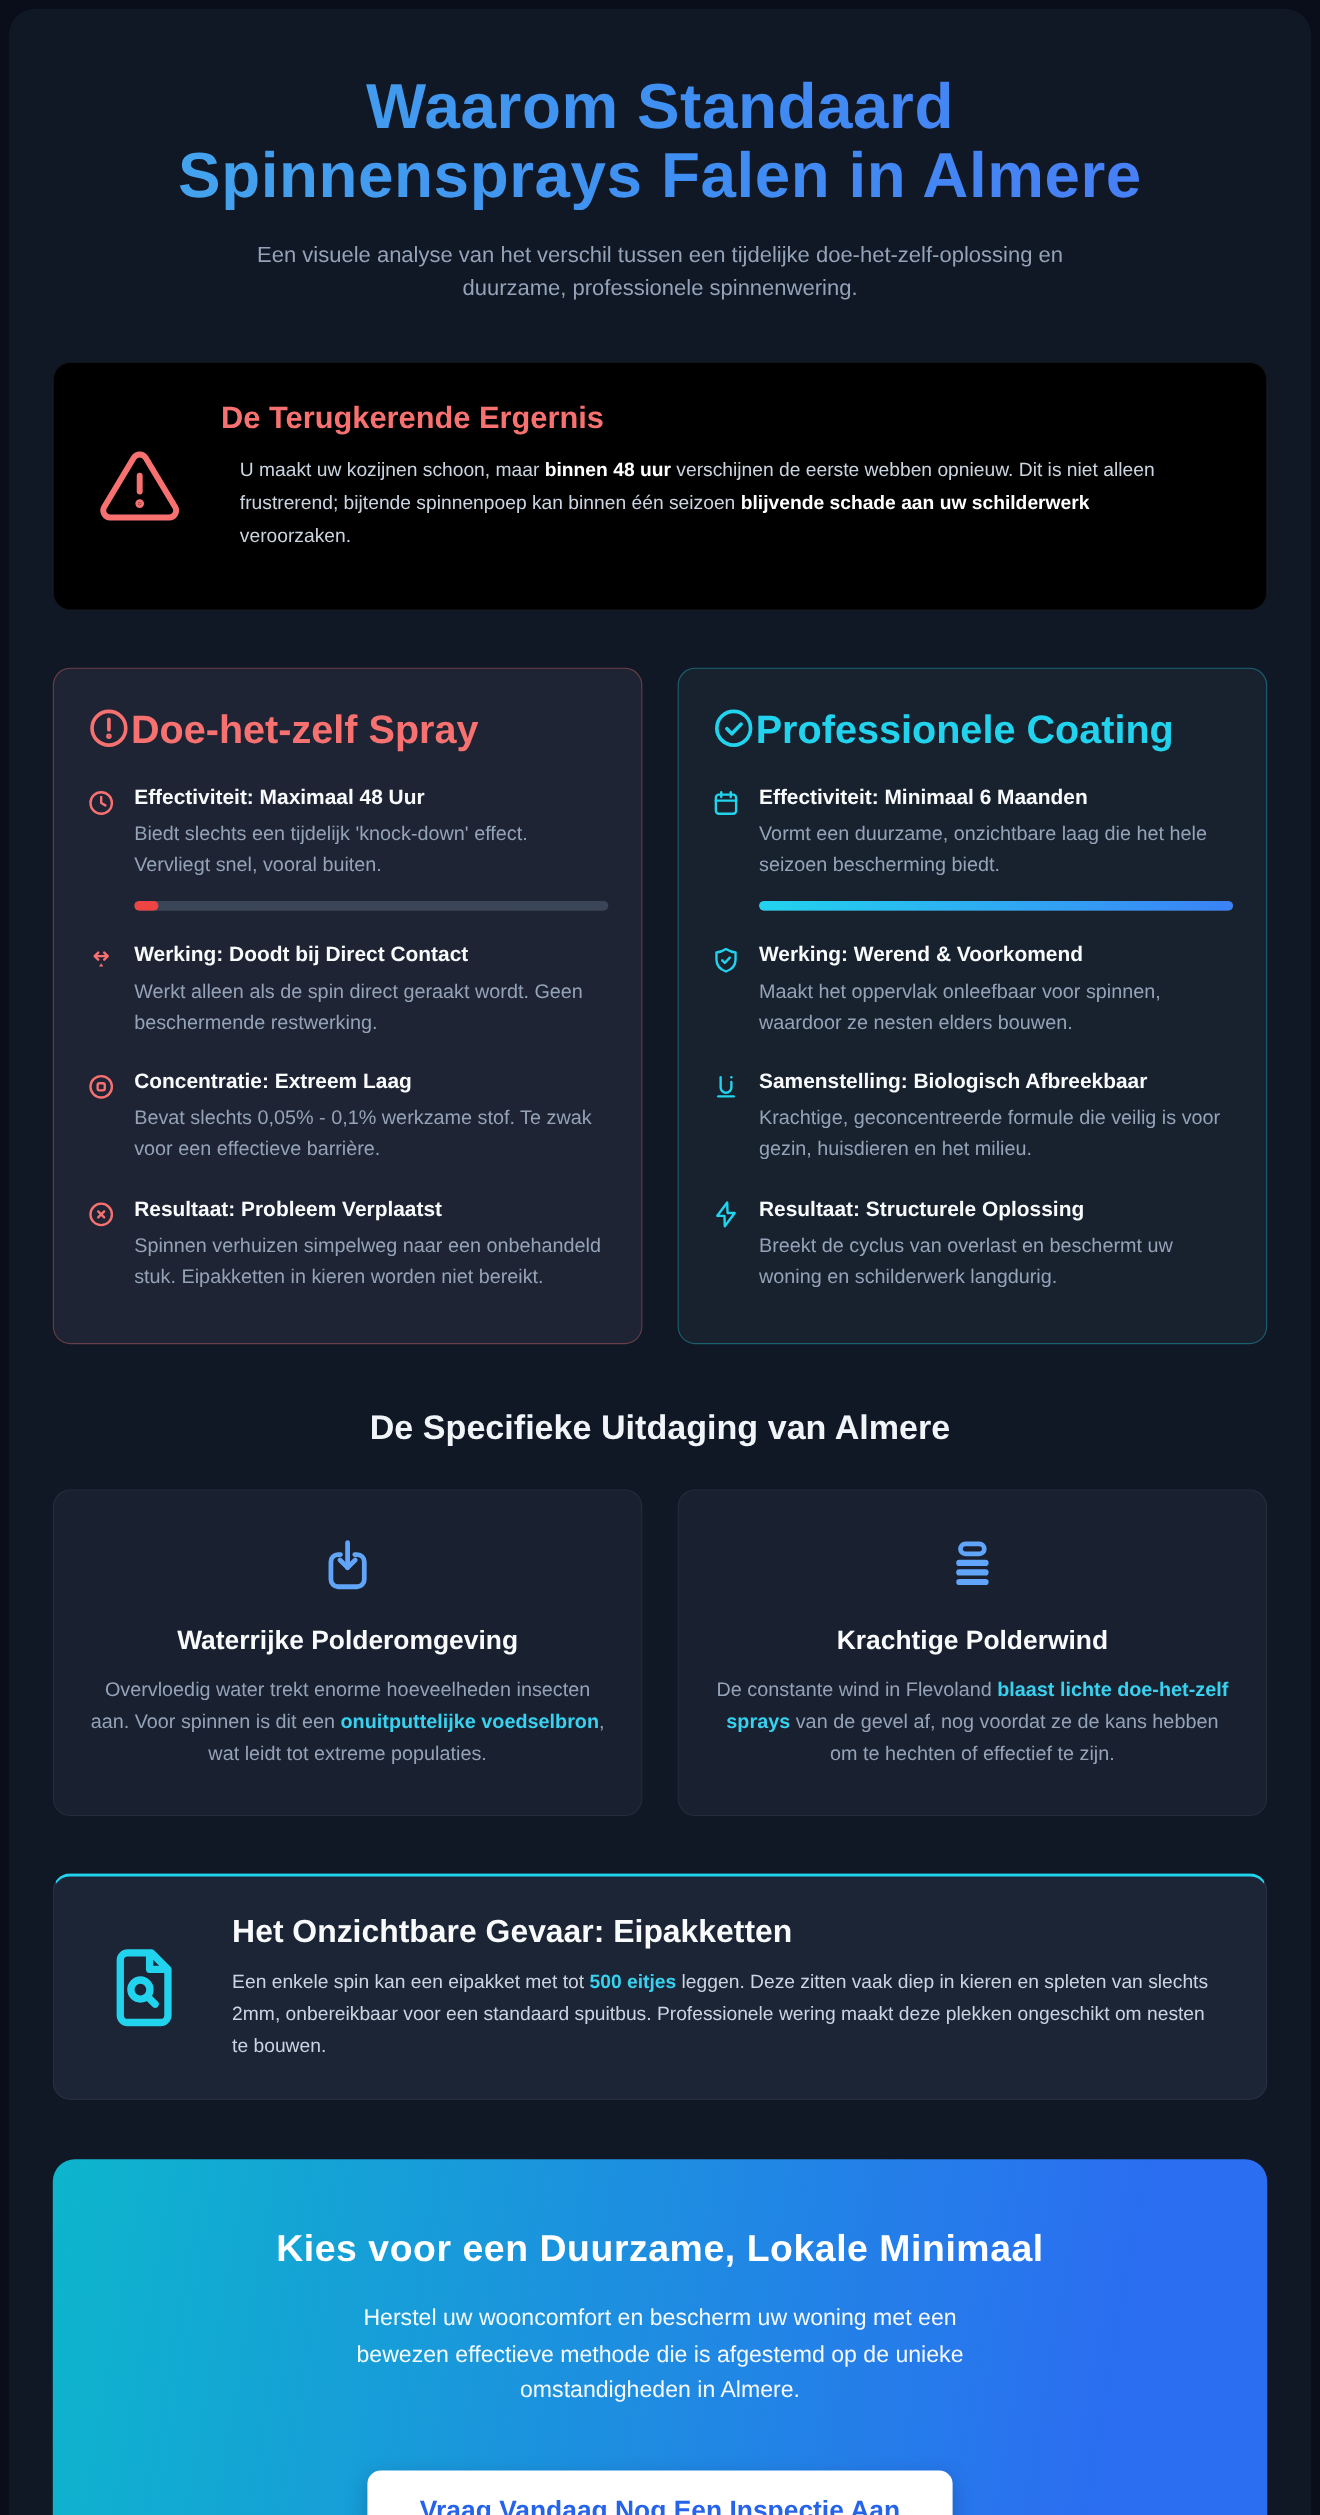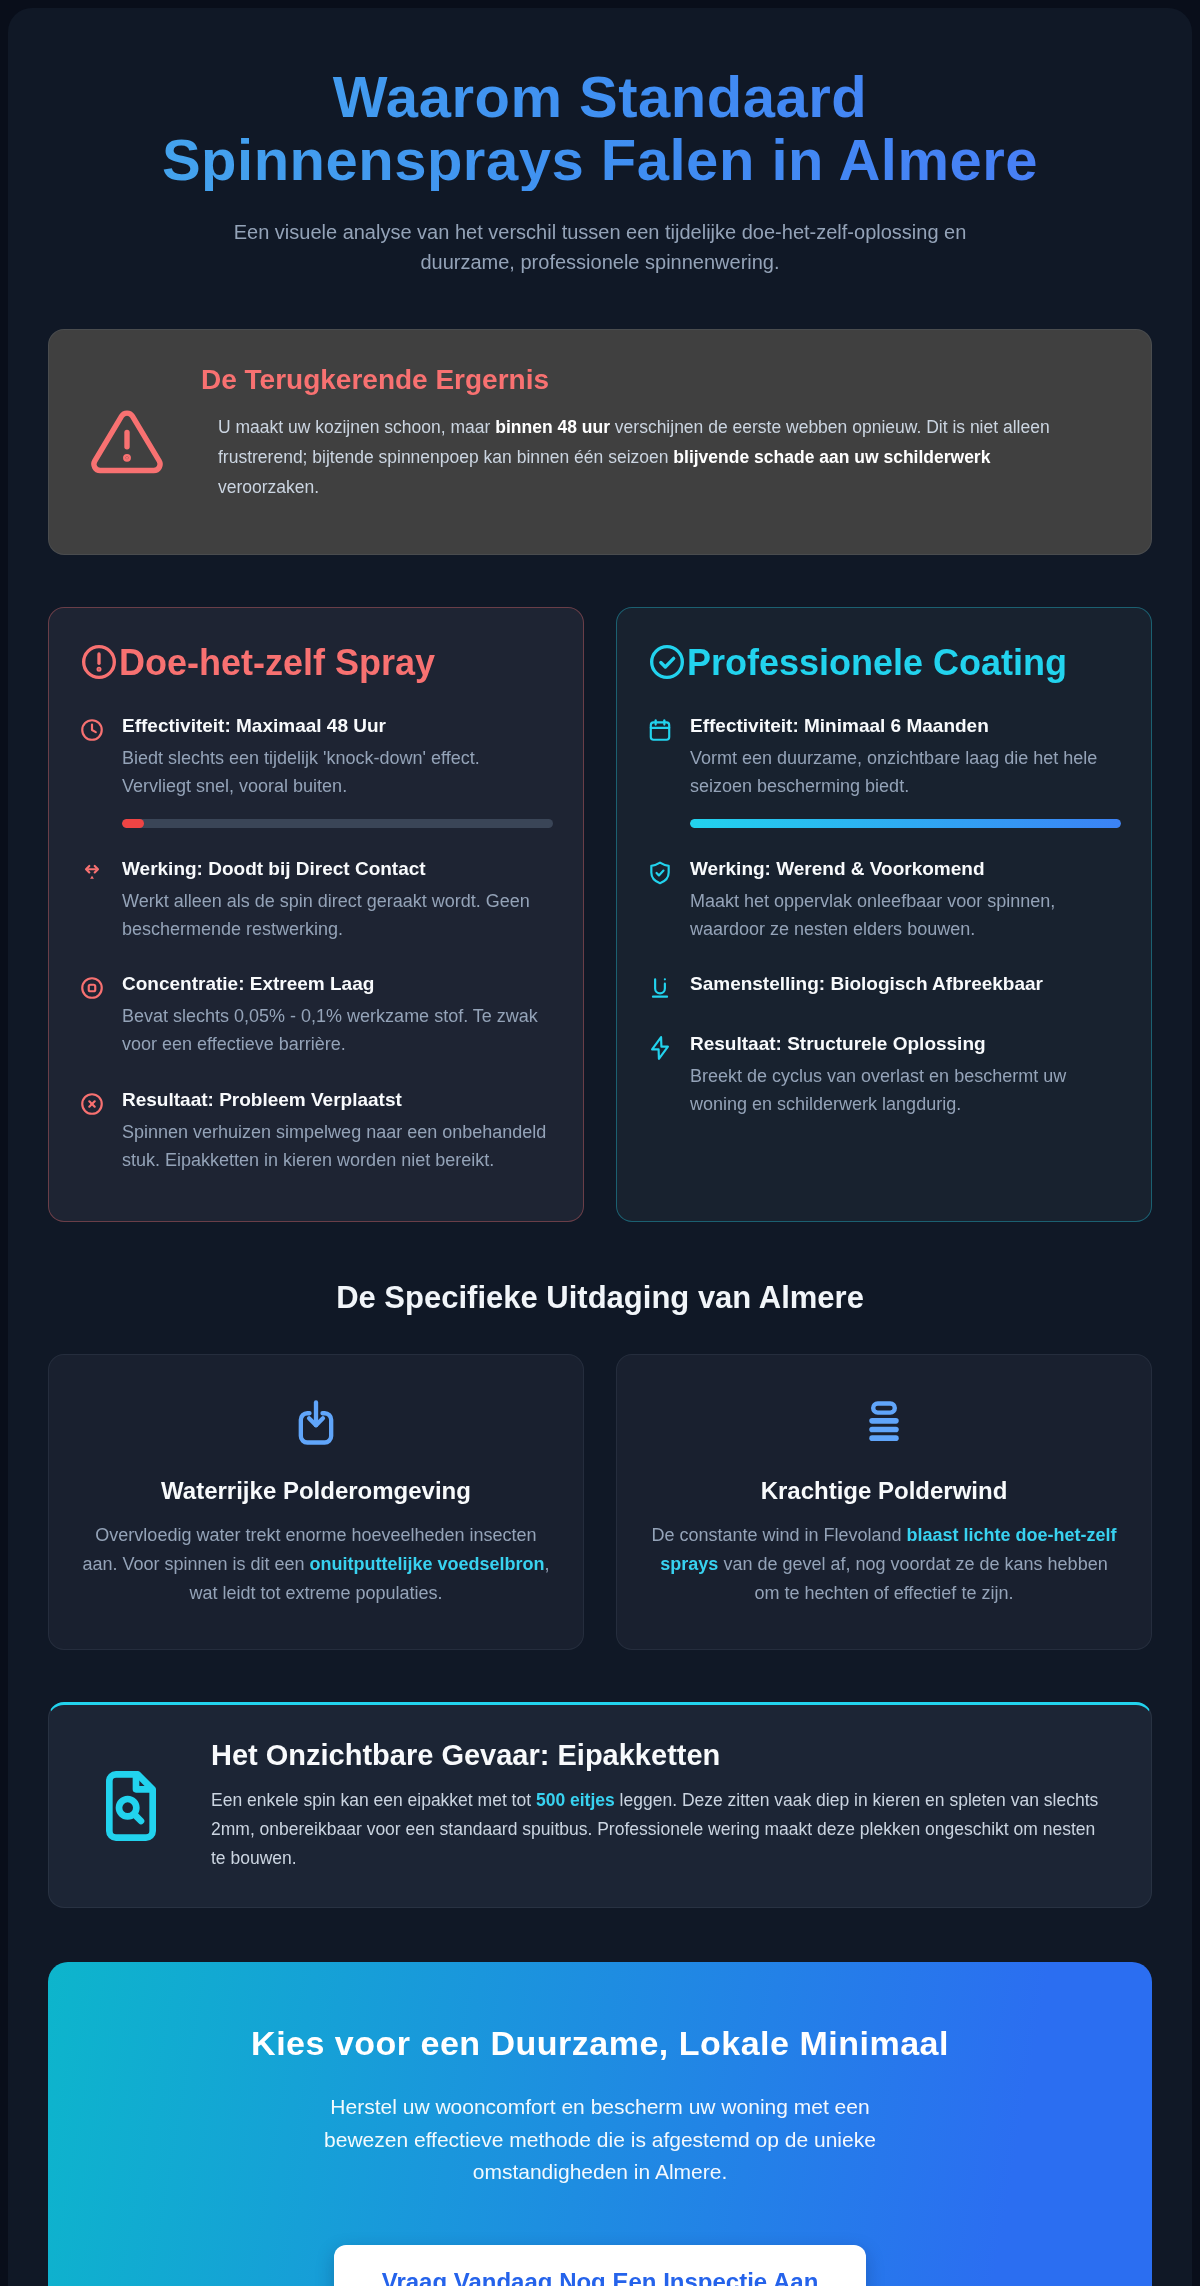--- a/index.html
+++ b/index.html
@@ -36,21 +36,21 @@
     max-width: 780px;
     text-align: center;
     font-size: 20px;
     line-height: 1.5;
     color: #94a3b8;
   }
 
   
   .alert-card {
     margin-top: 52px;
-    background: #404040;
+    background: #000000;
     border: 1px solid rgba(148,163,184,0.12);
     border-radius: 16px;
     padding: 34px 40px;
     display: flex;
     align-items: center;
     gap: 36px;
   }
   .alert-card .big-icon { flex: none; color: #f87171; }
   .alert-card h2 {
     margin: 0 0 14px;
@@ -319,20 +319,21 @@
       <div class="feat">
         <span class="feat-icon">
           <svg width="26" height="26" viewBox="0 0 24 24" fill="none" stroke="currentColor" stroke-width="2" stroke-linecap="round" stroke-linejoin="round">
             <path d="M7.5 4v8.5a4.5 4.5 0 0 0 9 0V8"></path>
             <path d="M16.5 4h.01"></path>
             <line x1="5.5" y1="20" x2="18.5" y2="20"></line>
           </svg>
         </span>
         <div style="flex:1">
           <h3>Samenstelling: Biologisch Afbreekbaar</h3>
+          <p>Krachtige, geconcentreerde formule die veilig is voor gezin, huisdieren en het milieu.</p>
         </div>
       </div>
 
       <div class="feat">
         <span class="feat-icon">
           <svg width="26" height="26" viewBox="0 0 24 24" fill="none" stroke="currentColor" stroke-width="2" stroke-linecap="round" stroke-linejoin="round">
             <path d="M13 2 4.7 13.2h6L11 22l8.3-11.2h-6L13 2z"></path>
           </svg>
         </span>
         <div style="flex:1">

